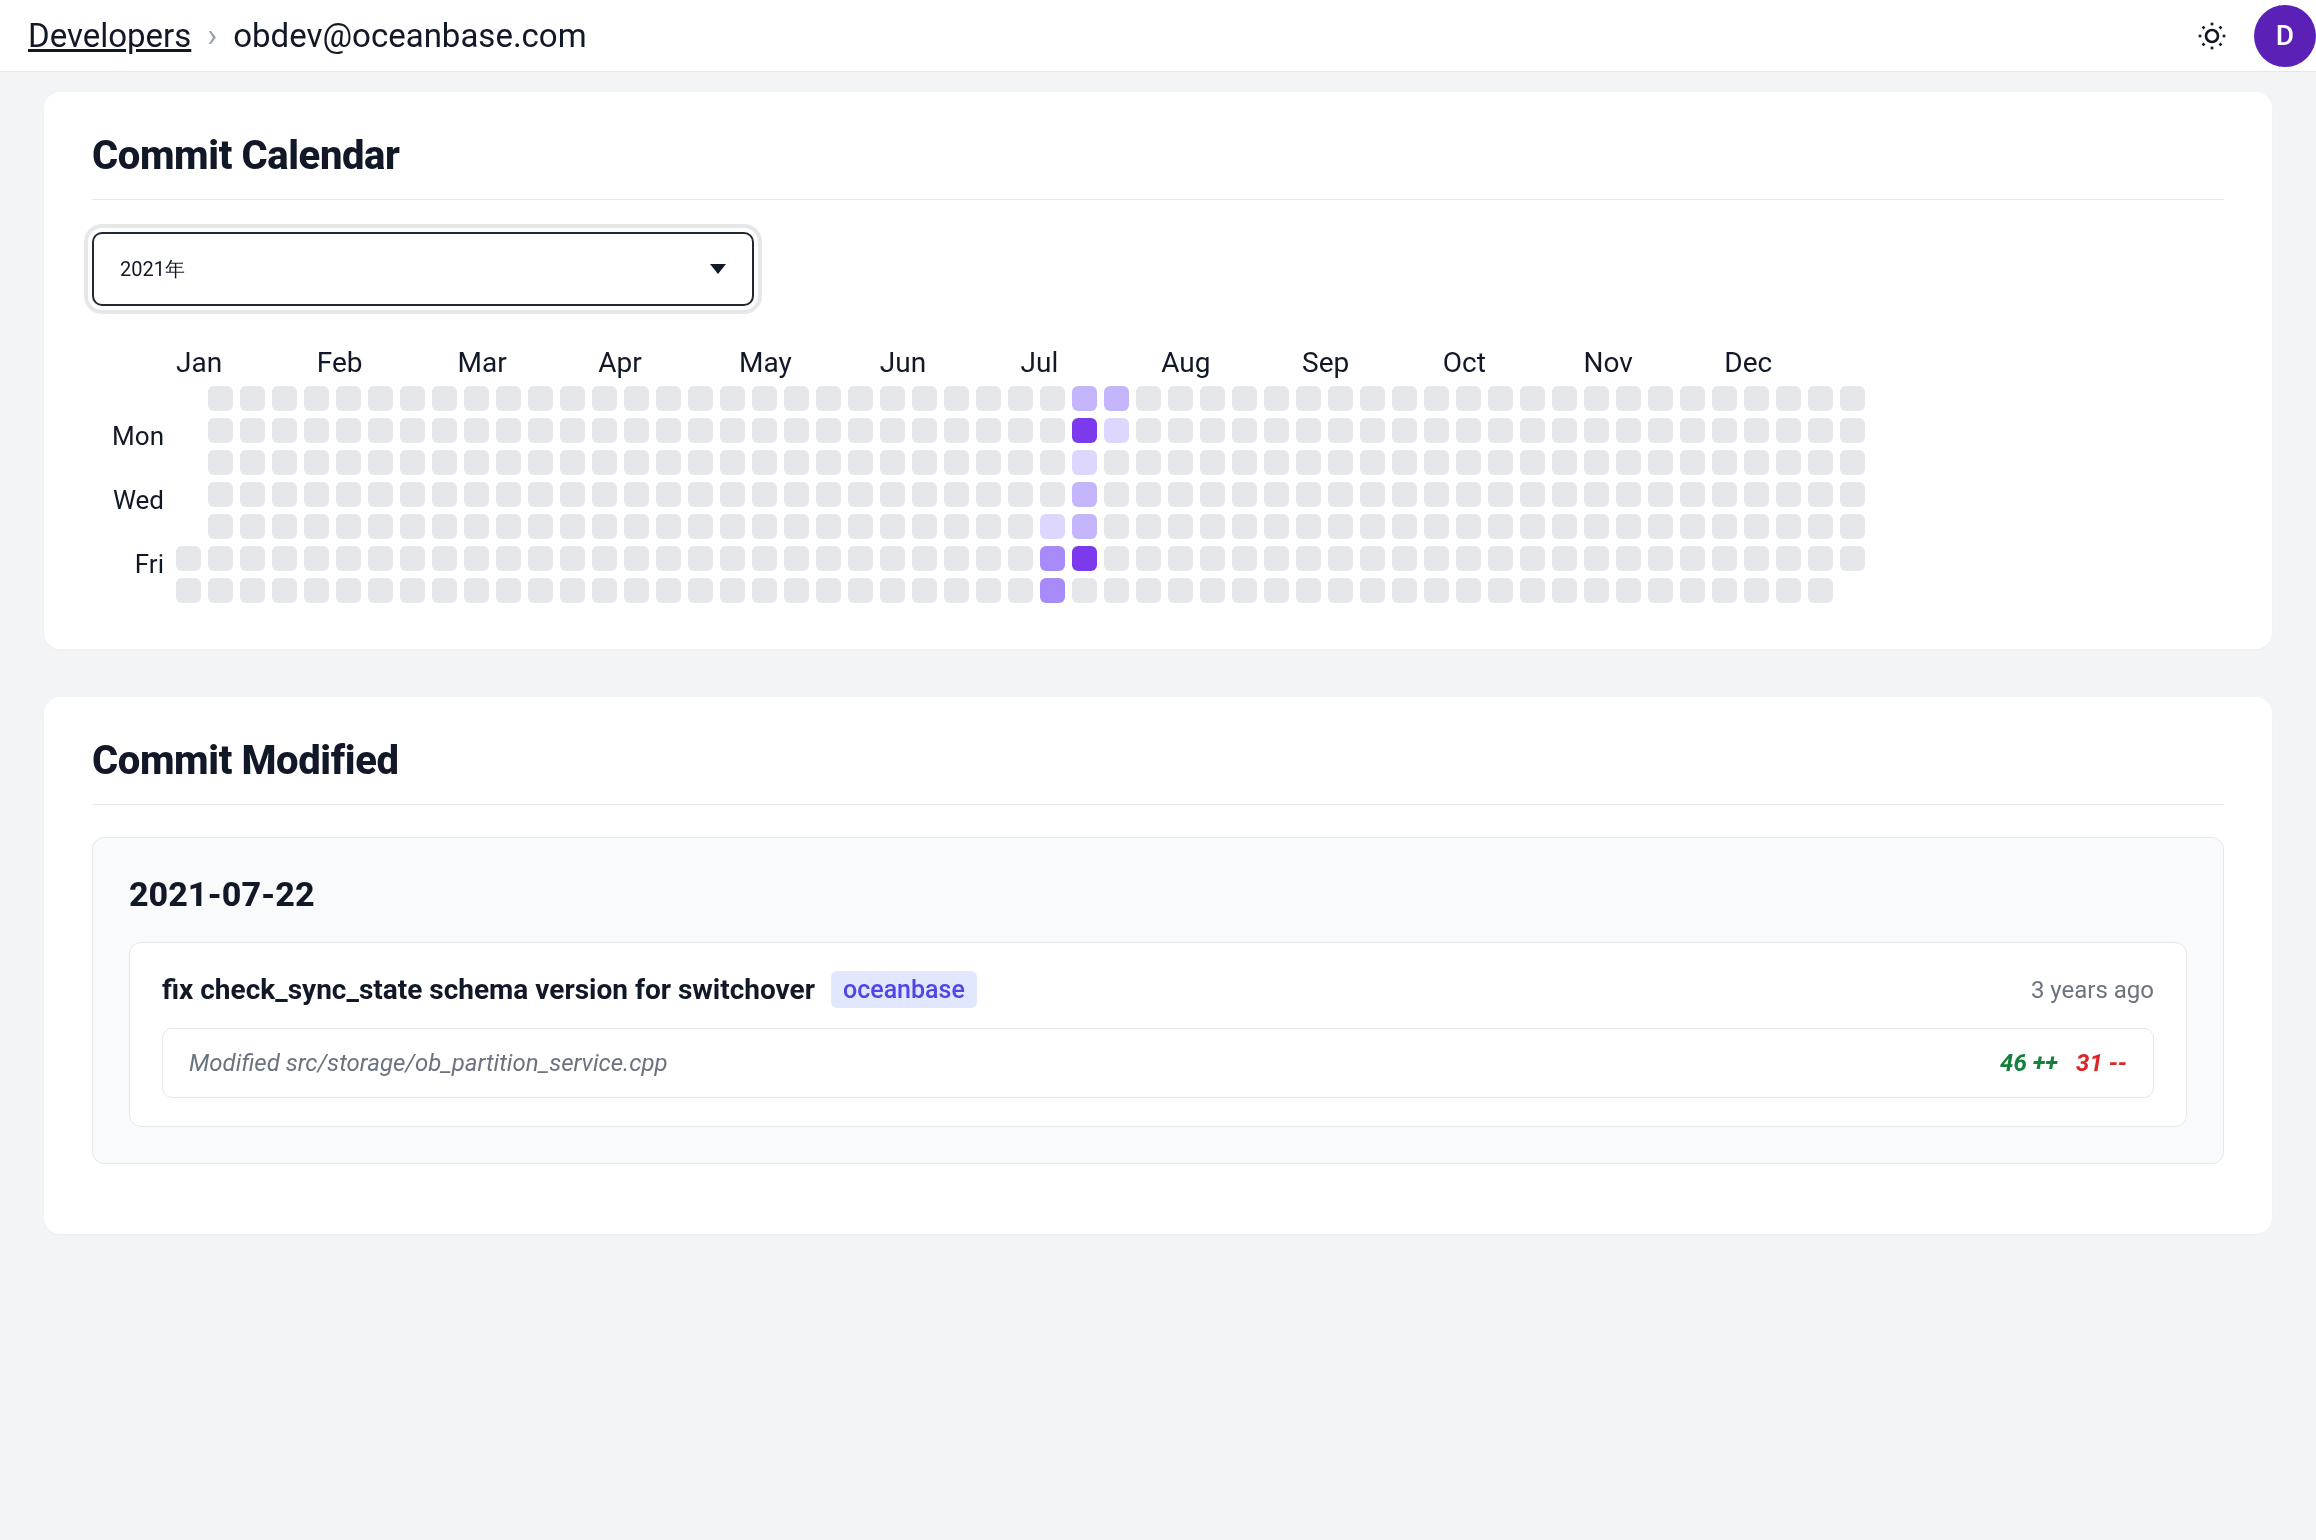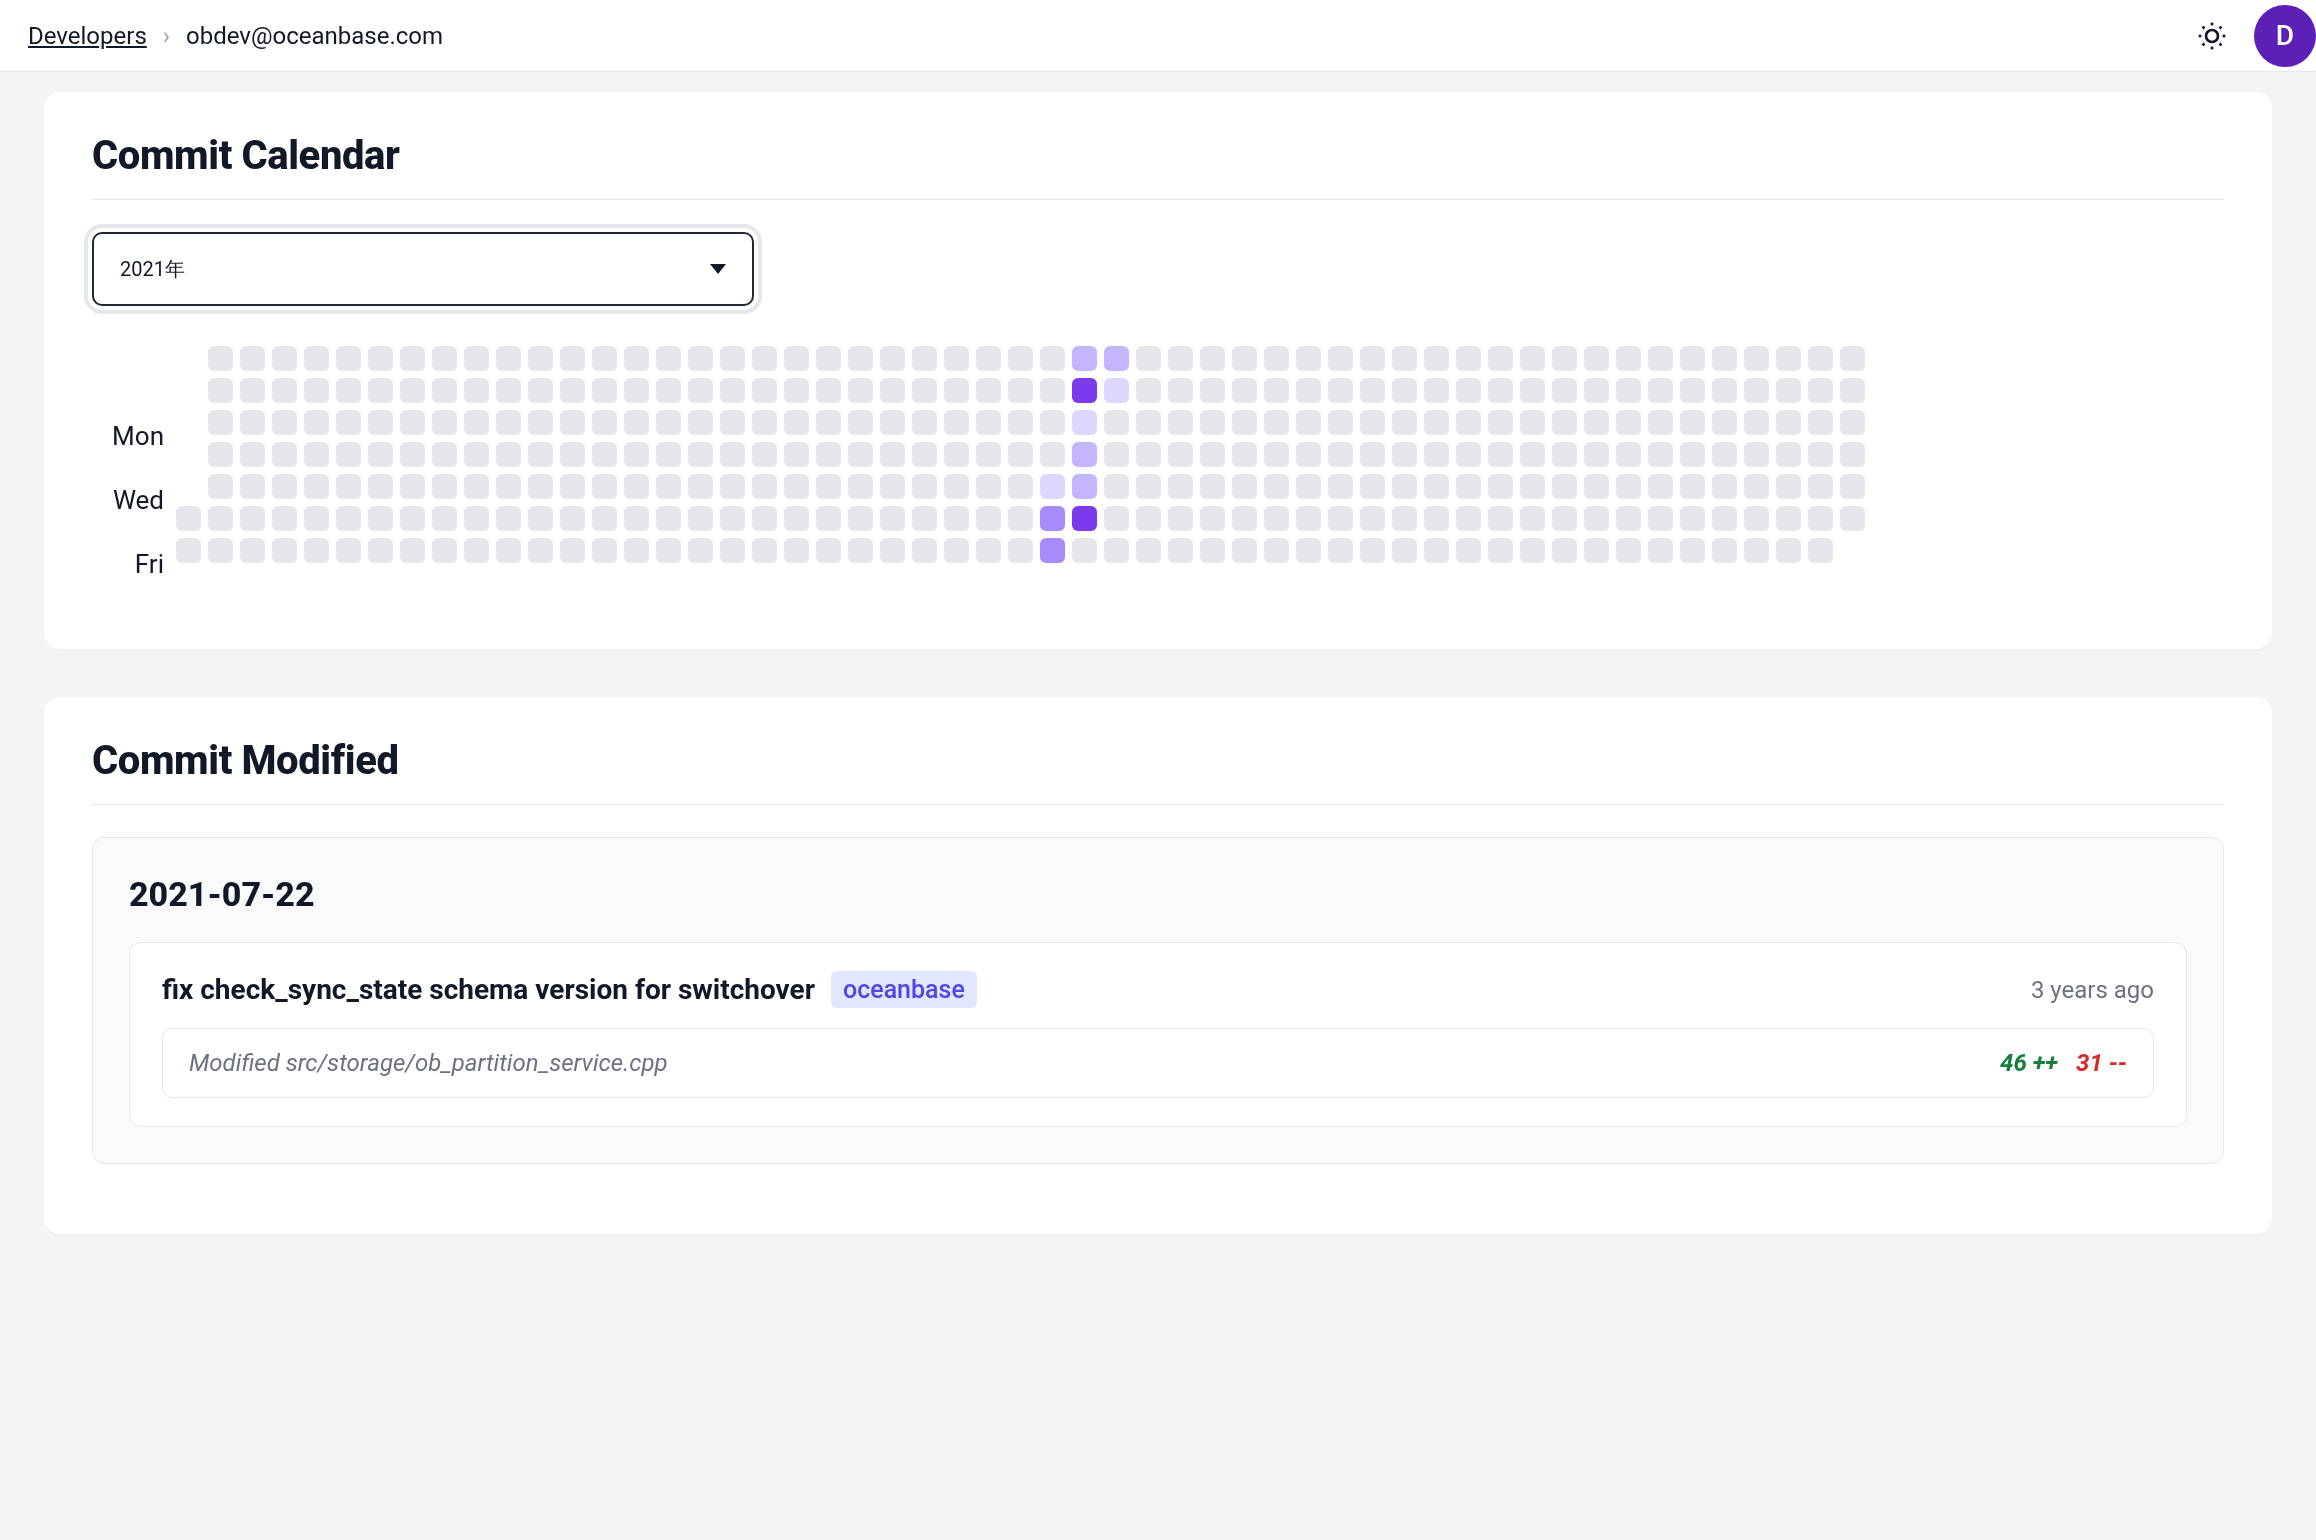--- a/index.html
+++ b/index.html
@@ -19,21 +19,21 @@
     --tag-bg:#e0e7ff;
     --tag-fg:#4f46e5;
     --inner-card:#f9fafb;
   }
   *{box-sizing:border-box;}
   html,body{margin:0;padding:0;font-family:-apple-system,BlinkMacSystemFont,"Segoe UI",Roboto,Helvetica,Arial,sans-serif;background:var(--bg);color:var(--text);}
   body{width:2316px;height:1540px;overflow:hidden;}
 
   
   .topbar{height:72px;background:var(--card);border-bottom:1px solid var(--border);display:flex;align-items:center;padding:0 28px;justify-content:space-between;}
-  .crumbs{display:flex;align-items:center;gap:16px;font-size:24px;}
+  .crumbs{display:flex;align-items:center;gap:16px;font-size:33px;}
   .crumbs a{color:var(--text);text-decoration:underline;}
   .crumbs .sep{color:#9ca3af;}
   .crumbs .cur{color:var(--text);}
   .topbar-right{display:flex;align-items:center;gap:24px;}
   .sun{width:36px;height:36px;display:flex;align-items:center;justify-content:center;color:var(--text);}
   .avatar{width:62px;height:62px;border-radius:50%;background:var(--accent);color:#fff;display:flex;align-items:center;justify-content:center;font-size:28px;font-weight:500;margin-right:-28px;}
 
   .page{padding:20px 44px;}
   .card{background:var(--card);border-radius:16px;padding:40px 48px;margin-bottom:48px;box-shadow:0 1px 2px rgba(0,0,0,0.03);}
   .card h2{margin:0 0 20px 0;font-size:40px;font-weight:800;letter-spacing:-0.01em;}
@@ -118,20 +118,34 @@
       <div class="daylabels" id="daylabels">
           <div></div>
           <div>Mon</div>
           <div></div>
           <div>Wed</div>
           <div></div>
           <div>Fri</div>
           <div></div>
         </div>
       <div class="calgrid">
+        <div class="months" id="months">
+            <span>Jan</span>
+            <span>Feb</span>
+            <span>Mar</span>
+            <span>Apr</span>
+            <span>May</span>
+            <span>Jun</span>
+            <span>Jul</span>
+            <span>Aug</span>
+            <span>Sep</span>
+            <span>Oct</span>
+            <span>Nov</span>
+            <span>Dec</span>
+          </div>
         <div class="weeks" id="weeks">
             <div class="week">
               <div class="cell blank"></div>
               <div class="cell blank"></div>
               <div class="cell blank"></div>
               <div class="cell blank"></div>
               <div class="cell blank"></div>
               <div class="cell"></div>
               <div class="cell"></div>
             </div>

